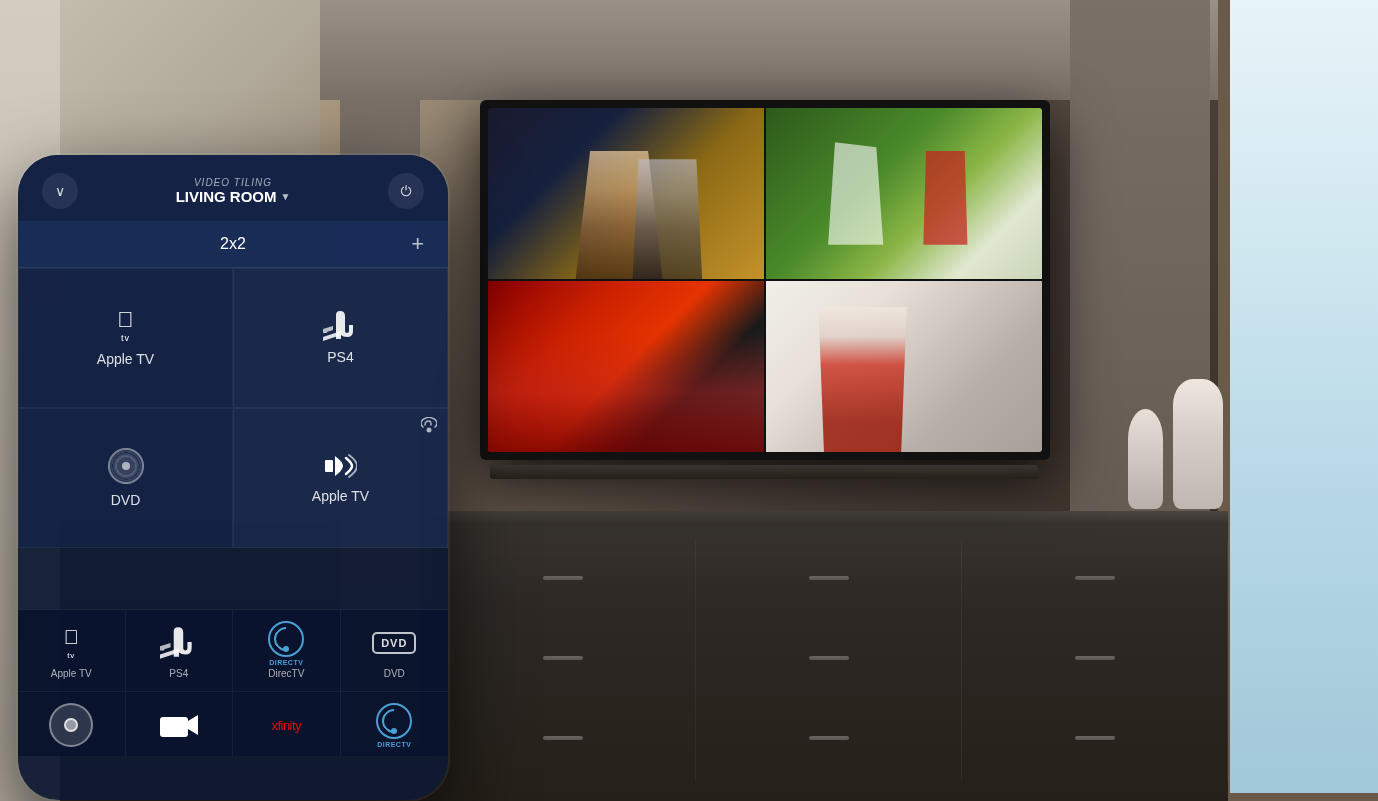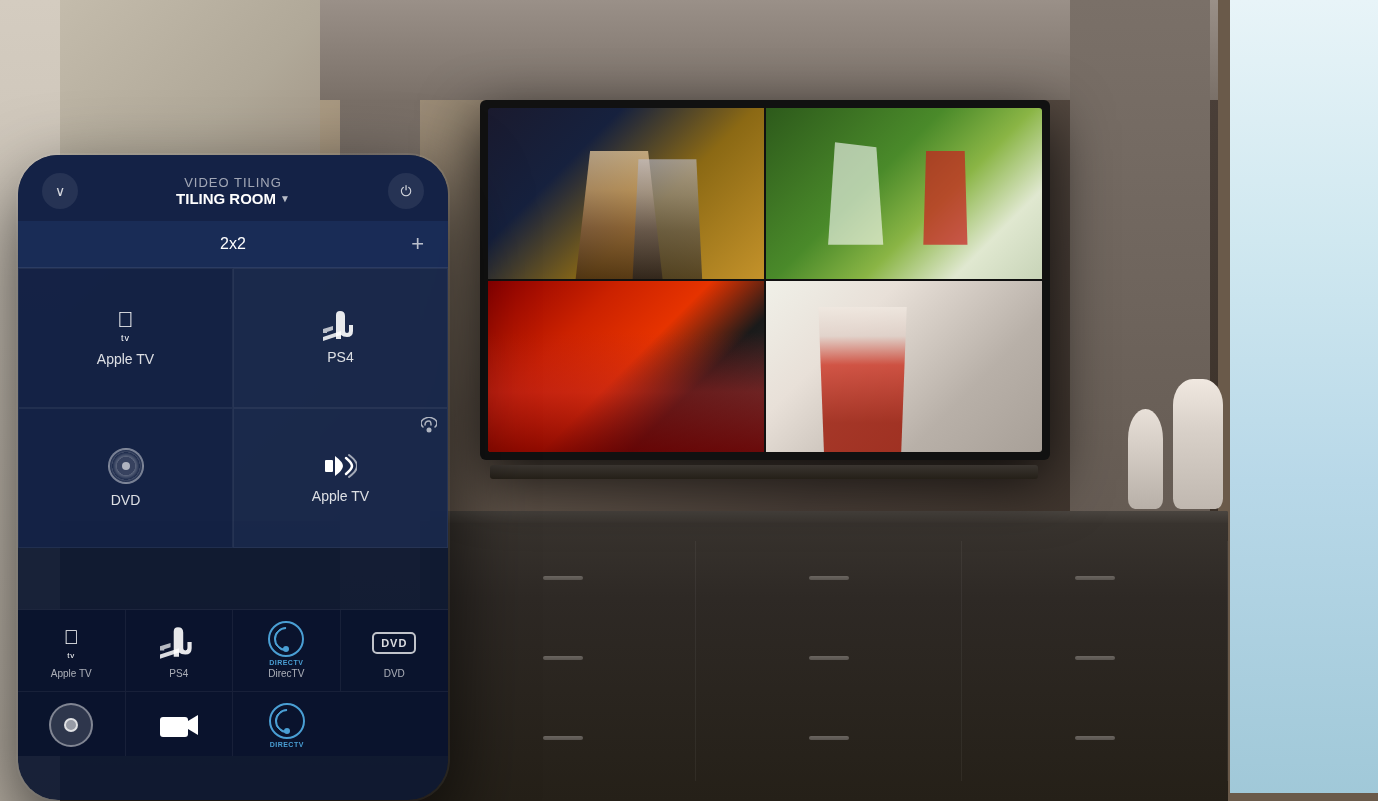--- a/index.html
+++ b/index.html
@@ -209,24 +209,25 @@
       display: flex;
       align-items: center;
       justify-content: space-between;
       padding: 18px 24px 12px;
       background: rgba(20, 35, 70, 0.98);
     }
     .phone-header-center {
       text-align: center;
     }
     .header-subtitle {
-      font-size: 13px;
+      font-size: 10px;
       color: rgba(255,255,255,0.6);
       text-transform: uppercase;
       letter-spacing: 1px;
+      font-style: italic;
     }
     .header-title {
       font-size: 15px;
       font-weight: 600;
       color: #fff;
       display: flex;
       align-items: center;
       gap: 4px;
     }
     .header-chevron {
@@ -619,21 +620,21 @@
 
 <div class="phone">
 
   <div class="phone-header">
     <div class="header-btn">
       <span>∨</span>
     </div>
     <div class="phone-header-center">
       <div class="header-subtitle">VIDEO TILING</div>
       <div class="header-title">
-        <span>TILING ROOM</span>
+        <span>LIVING ROOM</span>
         <span class="header-chevron">▼</span>
       </div>
     </div>
     <div class="header-btn">
       <span>⏻</span>
     </div>
   </div>
 
   <div class="phone-body">
 
@@ -758,20 +759,27 @@
           <div class="device-icon-wrap">
             <div class="action-icon-camera">
               <svg width="38" height="28" viewBox="0 0 38 28" fill="white">
                 <rect x="0" y="6" width="28" height="20" rx="3"></rect>
                 <polygon points="28,10 38,4 38,24 28,18"></polygon>
               </svg>
             </div>
           </div>
         </div>
 
+        <div class="device-item">
+          <div class="device-icon-wrap">
+            <div style="display:flex;align-items:center;justify-content:center;width:100%;height:100%;">
+              <span class="xfinity-logo">xfinity</span>
+            </div>
+          </div>
+        </div>
 
         <div class="device-item">
           <div class="device-icon-wrap">
             <div class="directv-logo">
               <div class="directv-circle">
                 <div class="directv-inner-arc"></div>
                 <div class="directv-dot"></div>
               </div>
               <span class="directv-text">DIRECTV</span>
             </div>

